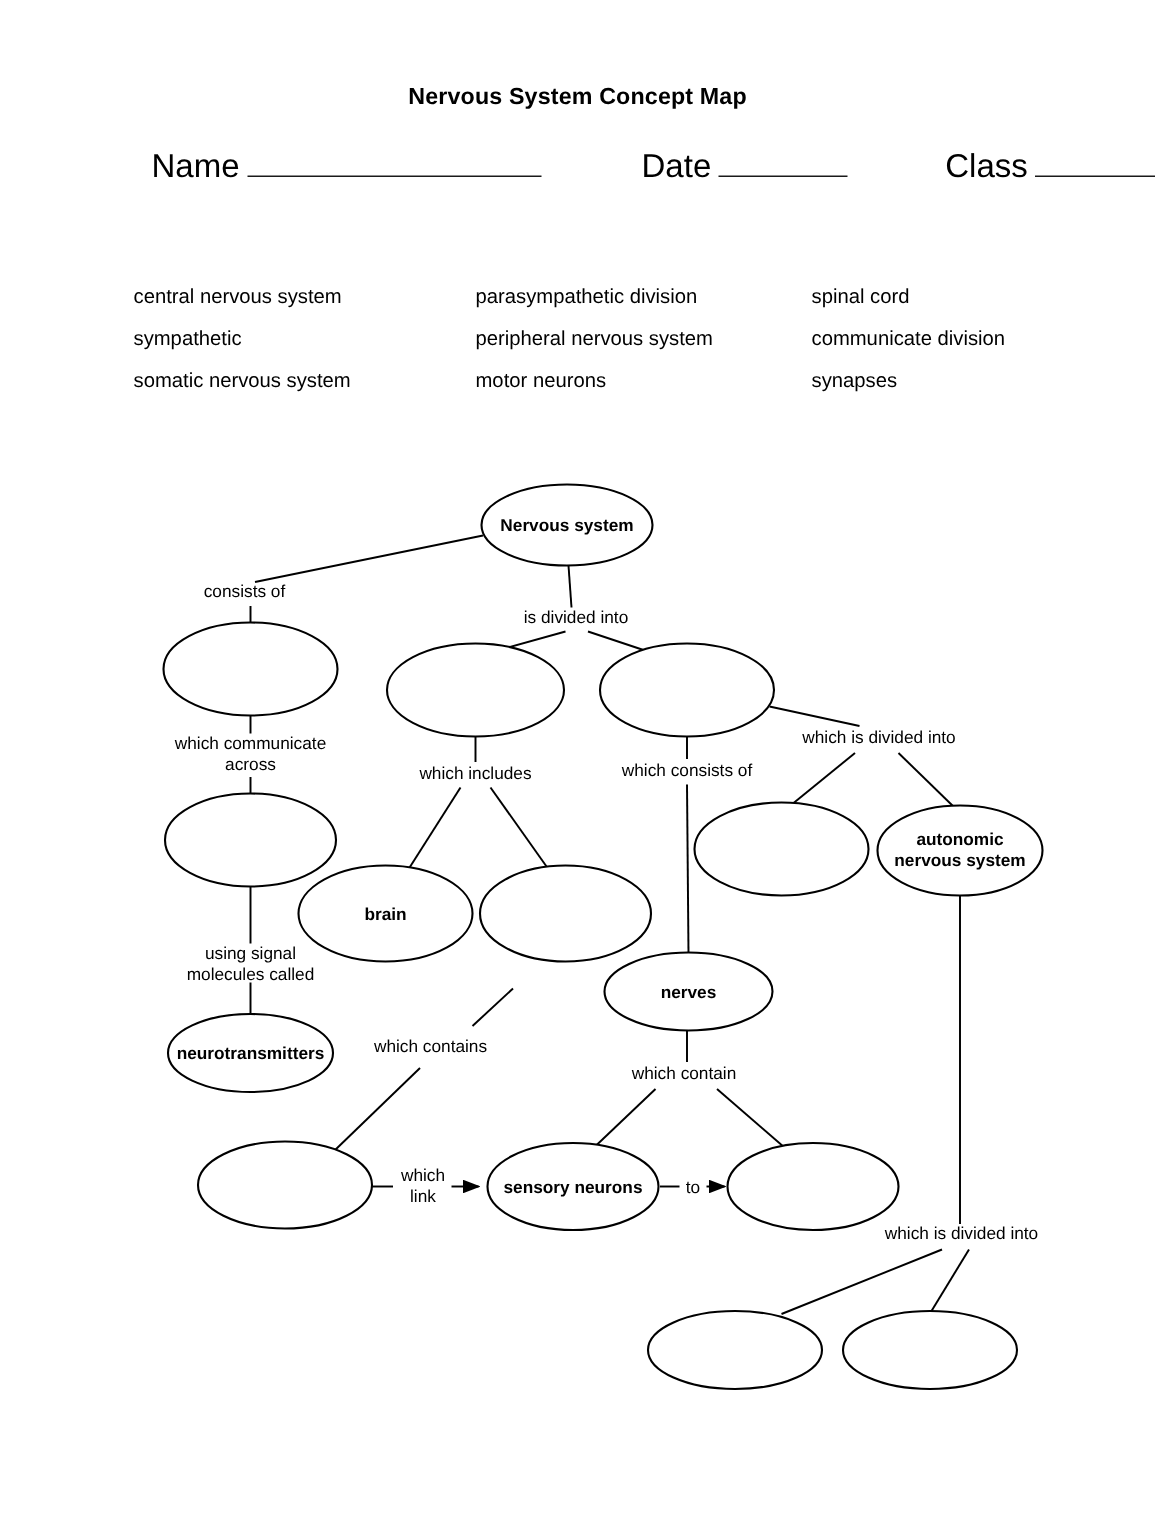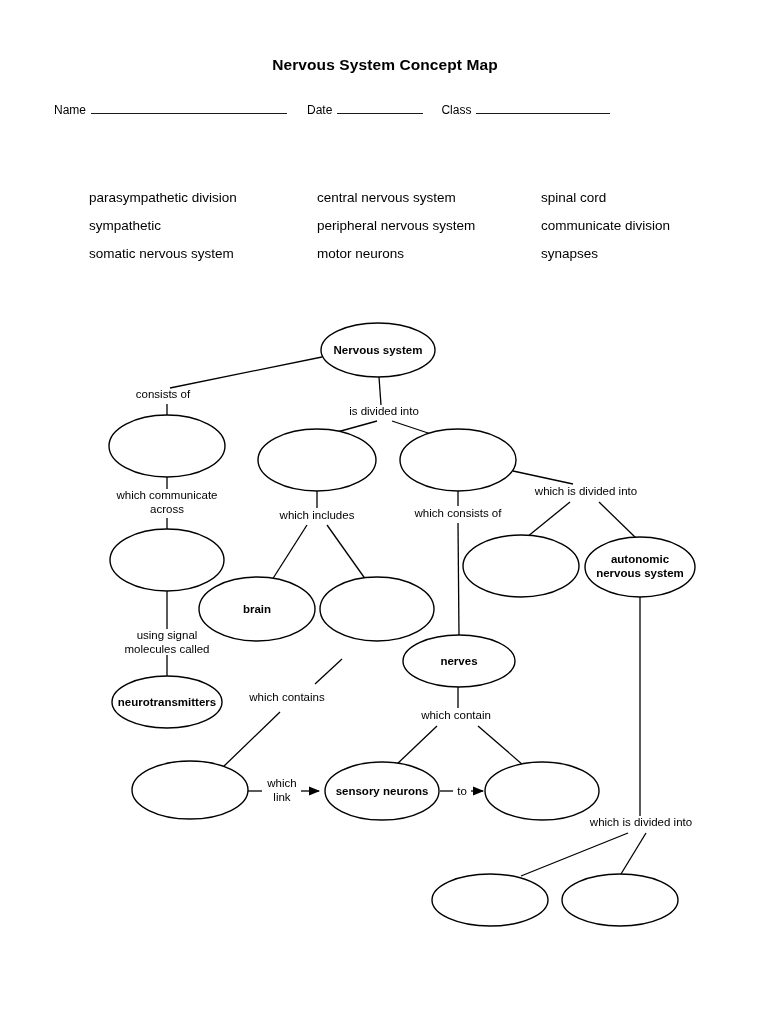--- a/index.html
+++ b/index.html
@@ -37,21 +37,22 @@
     height: 26px;
     font-size: 18px;
     white-space: nowrap;
   }
   .id-field {
     display: inline-block;
     vertical-align: baseline;
   }
   .id-label {
     display: inline-block;
-    font-size: 12px;
+    font-size: 22px;
+    margin-left: 47px;
   }
   .id-rule {
     display: inline-block;
     border-bottom: 1.6px solid #1a1a1a;
     height: 15px;
     margin-left: 5px;
     vertical-align: baseline;
   }
   .rule-name  { width: 196px; }
   .rule-date  { width: 86px; }
@@ -117,22 +118,22 @@
 </head>
 <body>
 
 <div id="worksheet-title">Nervous System Concept Map</div>
 
 <div id="identity-row">
   <span class="id-field"><span class="id-label">Name</span><span class="id-rule rule-name"></span></span><span class="id-field gap-date"><span class="id-label">Date</span><span class="id-rule rule-date"></span></span><span class="id-field gap-class"><span class="id-label">Class</span><span class="id-rule rule-class"></span></span>
 </div>
 
 <div id="word-bank">
+  <span class="word-bank-term">central nervous system</span>
   <span class="word-bank-term">parasympathetic division</span>
-  <span class="word-bank-term">central nervous system</span>
   <span class="word-bank-term">spinal cord</span>
   <span class="word-bank-term">sympathetic</span>
   <span class="word-bank-term">peripheral nervous system</span>
   <span class="word-bank-term">communicate division</span>
   <span class="word-bank-term">somatic nervous system</span>
   <span class="word-bank-term">motor neurons</span>
   <span class="word-bank-term">synapses</span>
   <span class="word-bank-term"></span>
   <span class="word-bank-term"></span>
 </div>

